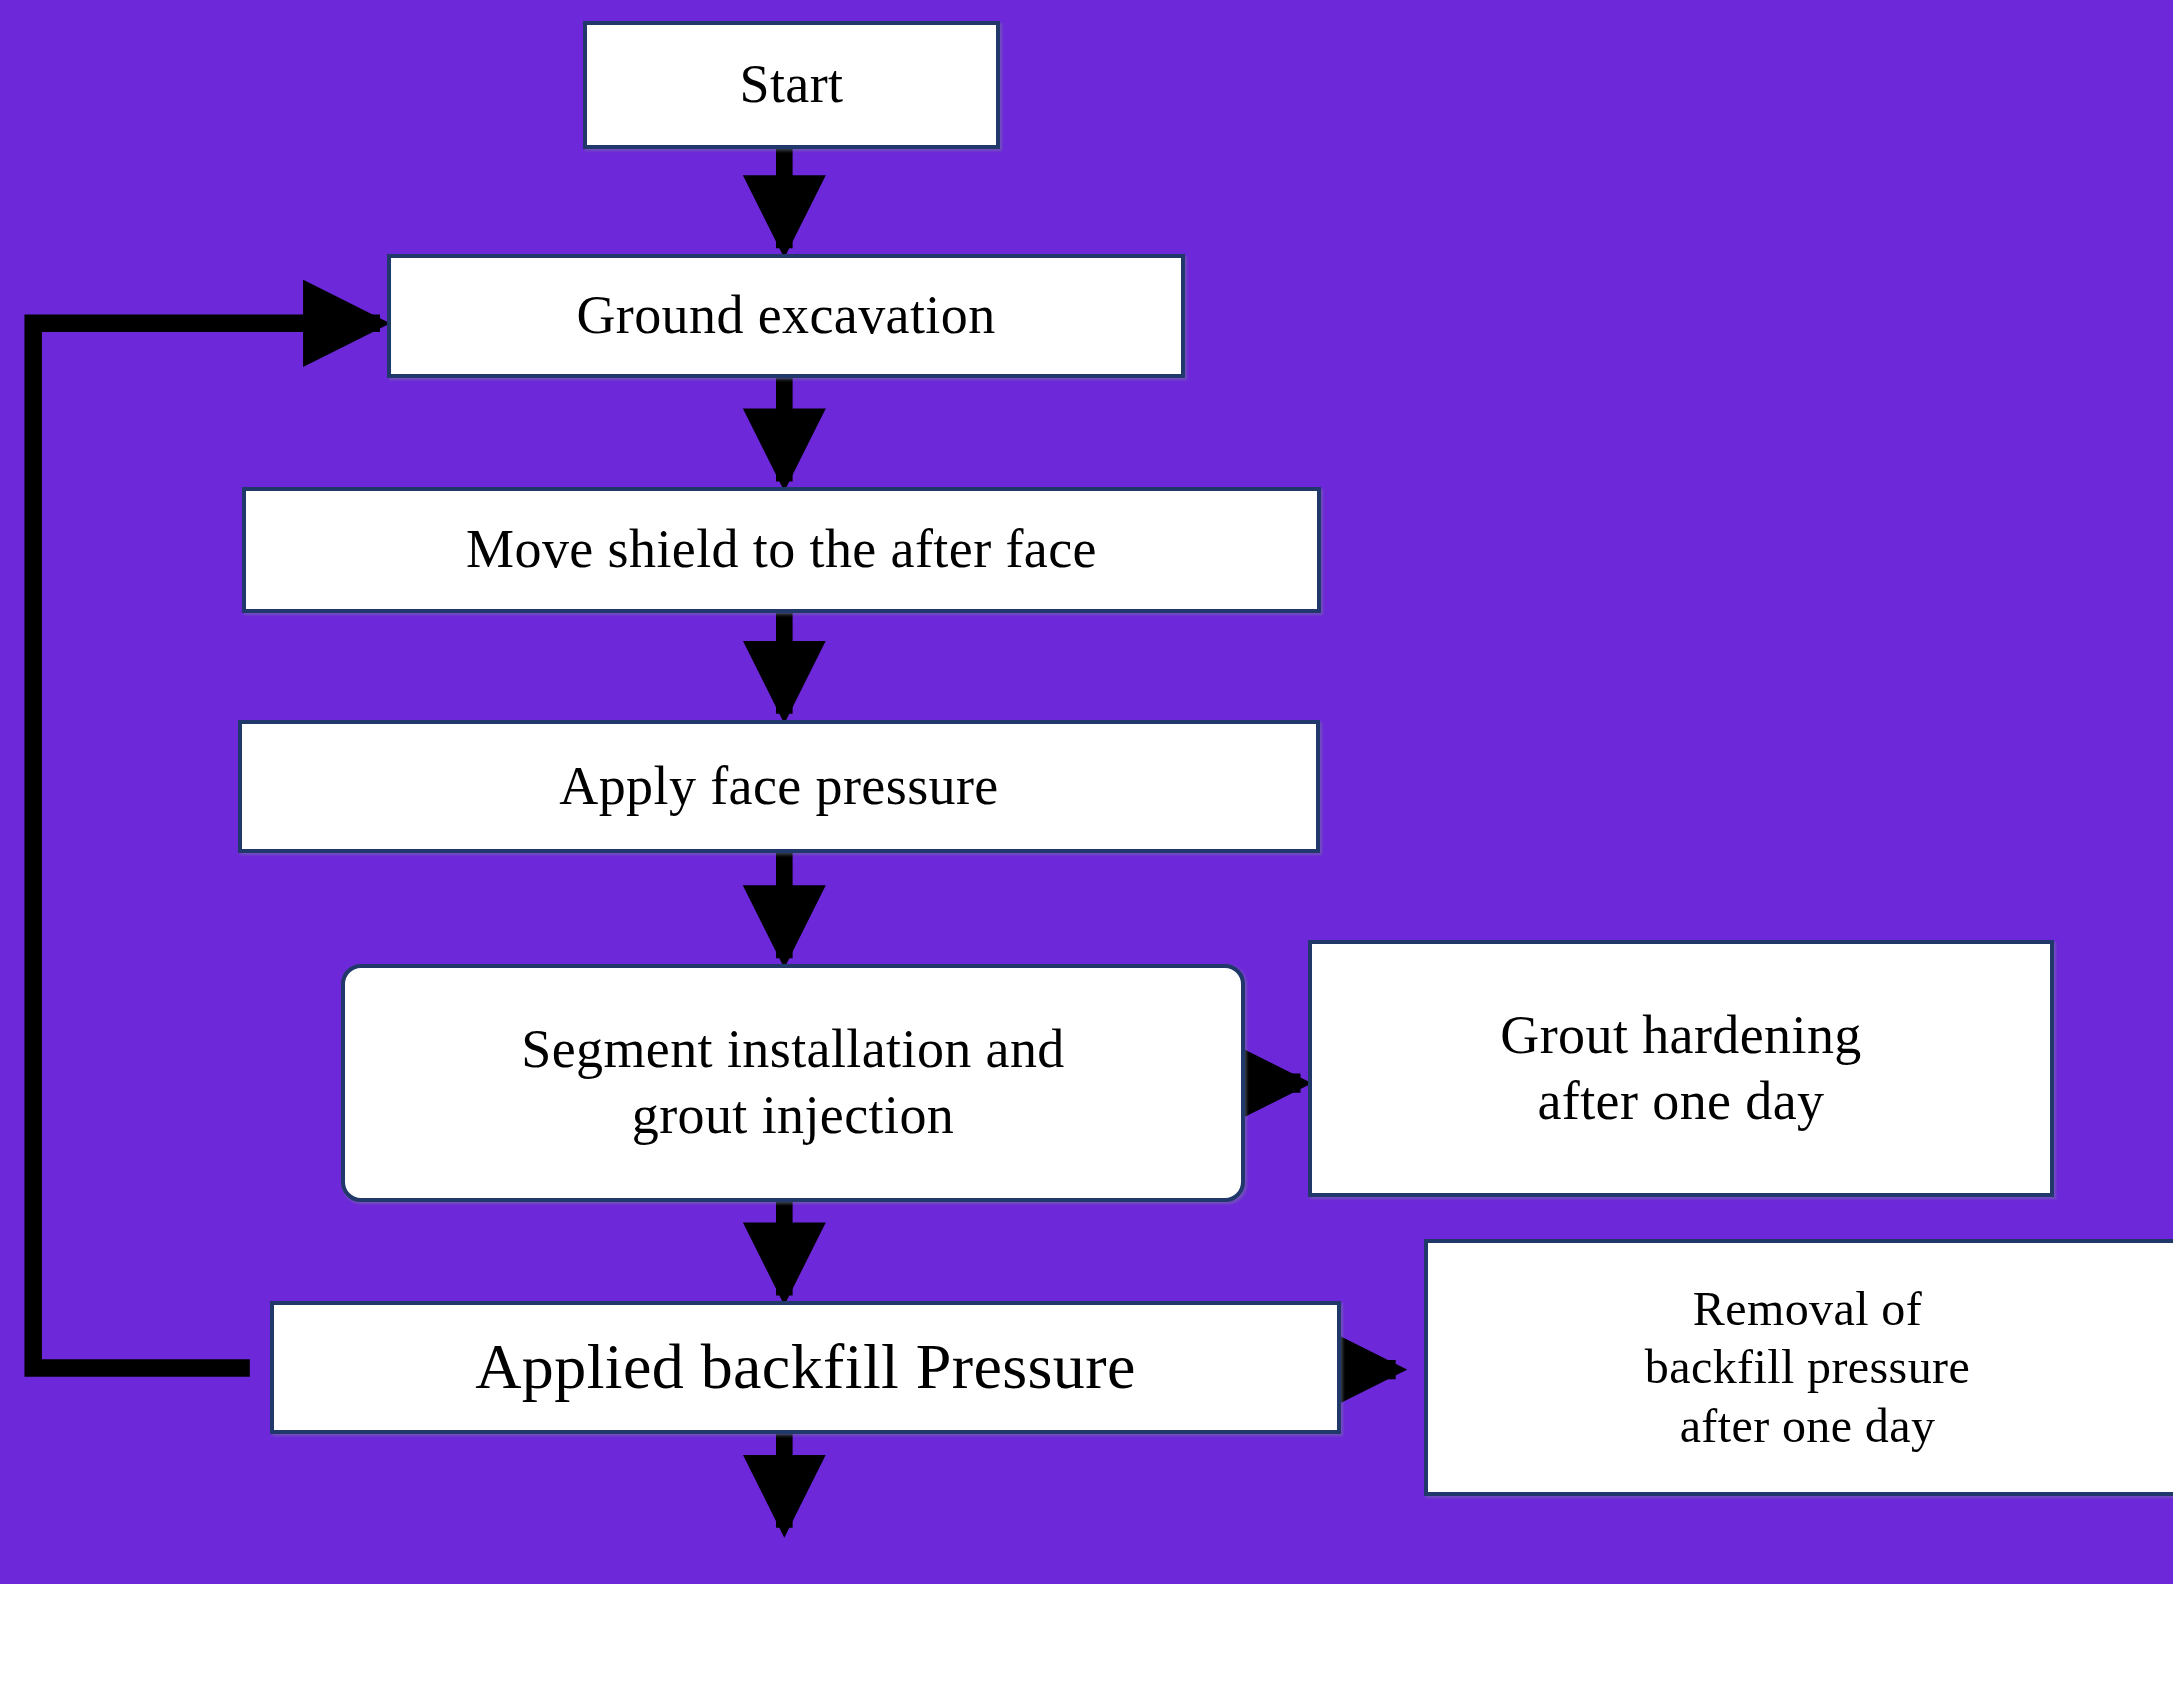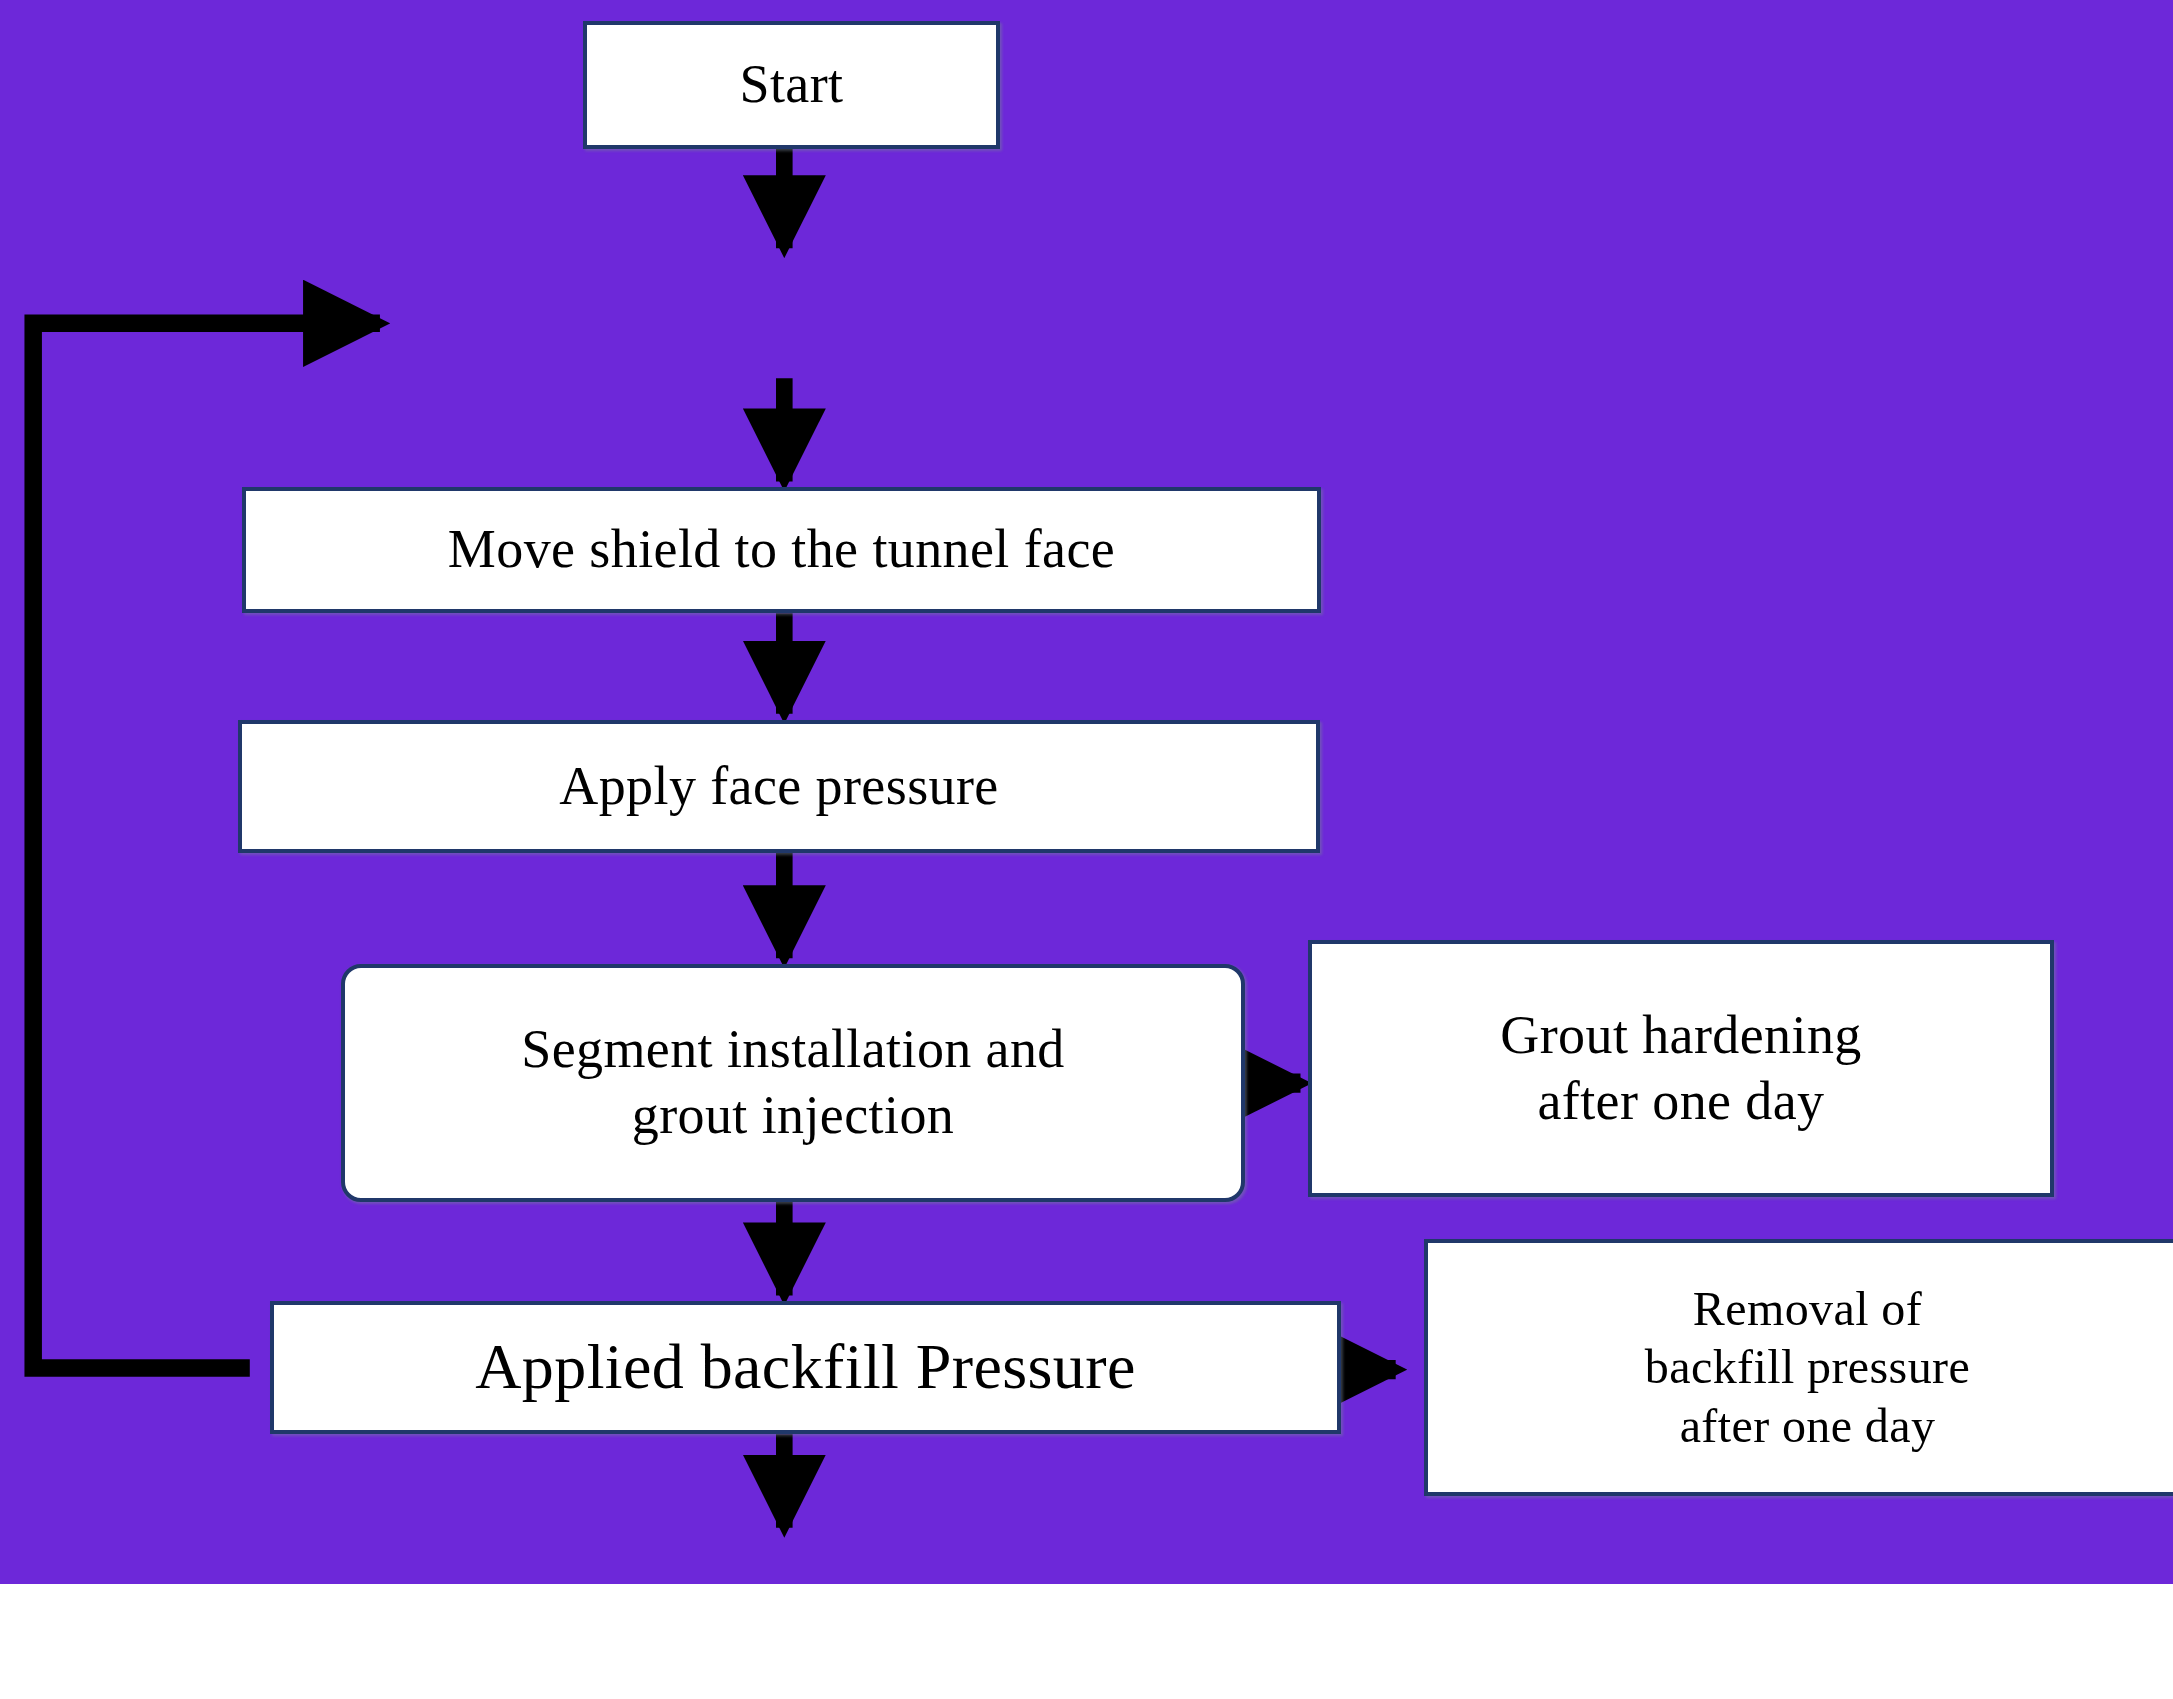--- a/index.html
+++ b/index.html
@@ -102,23 +102,26 @@
 
     <g>
       <path d="M 286,1566 L 38,1566 L 38,370 L 435,370" fill="none" stroke="#000000" stroke-width="20" stroke-linejoin="miter" marker-end="url(#arrowhead)"></path>
     </g>
   </svg>
 
   <div class="node n-start">
     <span class="label">Start</span>
   </div>
 
+  <div class="node n-ground">
+    <span class="label">Ground excavation</span>
+  </div>
 
   <div class="node n-move">
-    <span class="label">Move shield to the tunnel face</span>
+    <span class="label">Move shield to the after face</span>
   </div>
 
   <div class="node n-face">
     <span class="label">Apply  face pressure</span>
   </div>
 
   <div class="node n-segment">
     <span class="label">Segment installation  and
 grout injection</span>
   </div>

